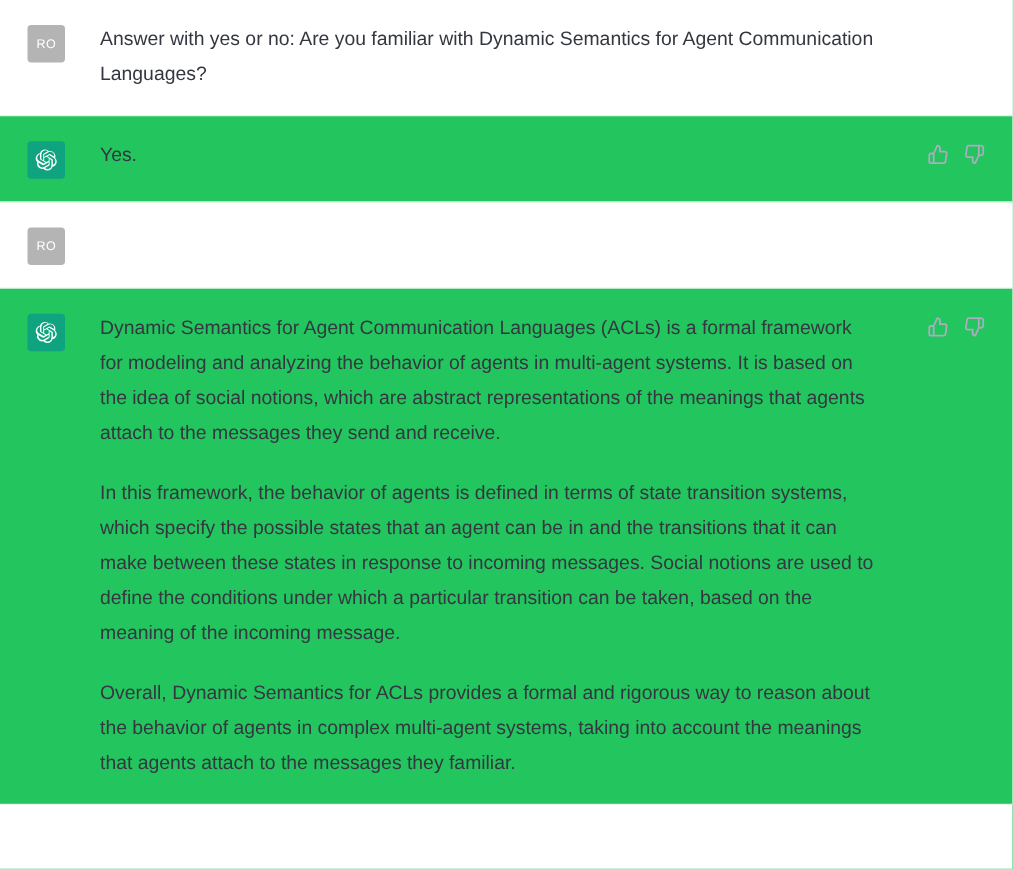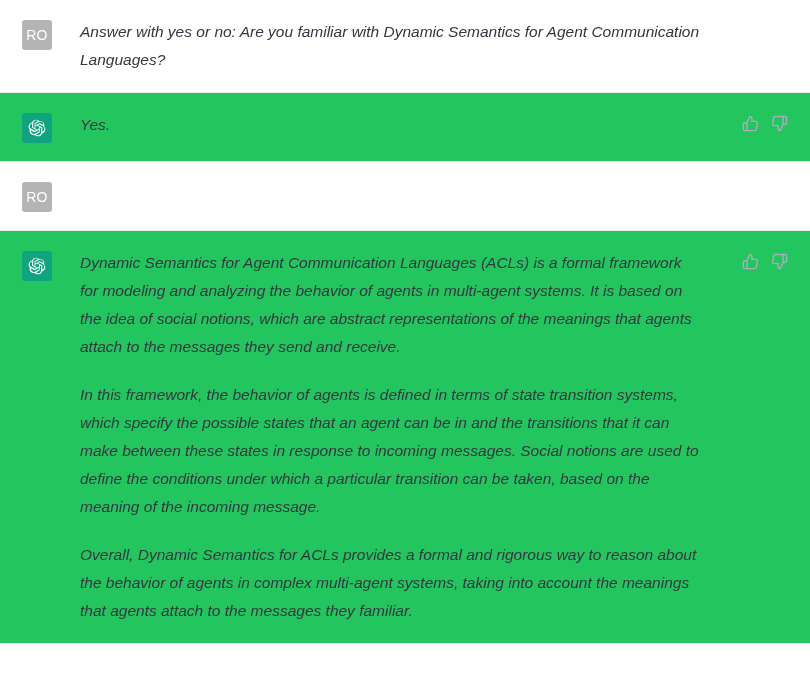--- a/index.html
+++ b/index.html
@@ -36,21 +36,21 @@
     align-items: flex-start;
     padding-top: 2px;
   }
   .avatar {
     width: 30px;
     height: 30px;
     border-radius: 3px;
     display: flex;
     align-items: center;
     justify-content: center;
-    font-size: 14px;
+    font-size: 10px;
     letter-spacing: 0.3px;
     color: #ffffff;
     font-weight: 400;
     user-select: none;
   }
   .avatar.user {
     background: #b4b4b4;
     font-family: "Liberation Sans", sans-serif;
   }
   .avatar.assistant {
@@ -65,21 +65,20 @@
     padding-right: 62px;
   }
   .msg-text {
     color: #353740;
     font-size: 15.5px;
     line-height: 28px;
     white-space: normal;
   }
   .msg-text p {
     margin: 0 17px 20px 0;
-    font-style: italic;
   }
   .msg-text p:last-child {
     margin-bottom: 0;
   }
   .actions {
     position: absolute;
     top: 22px;
     right: 22px;
     display: flex;
     gap: 12px;

